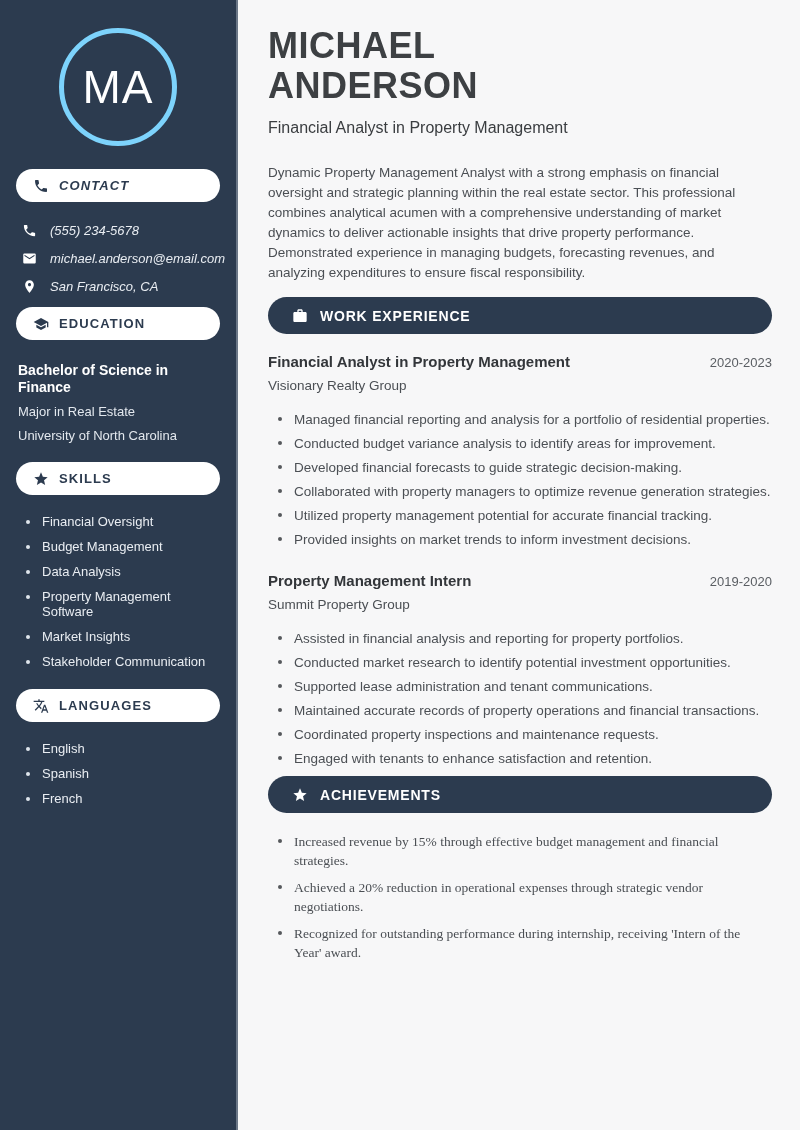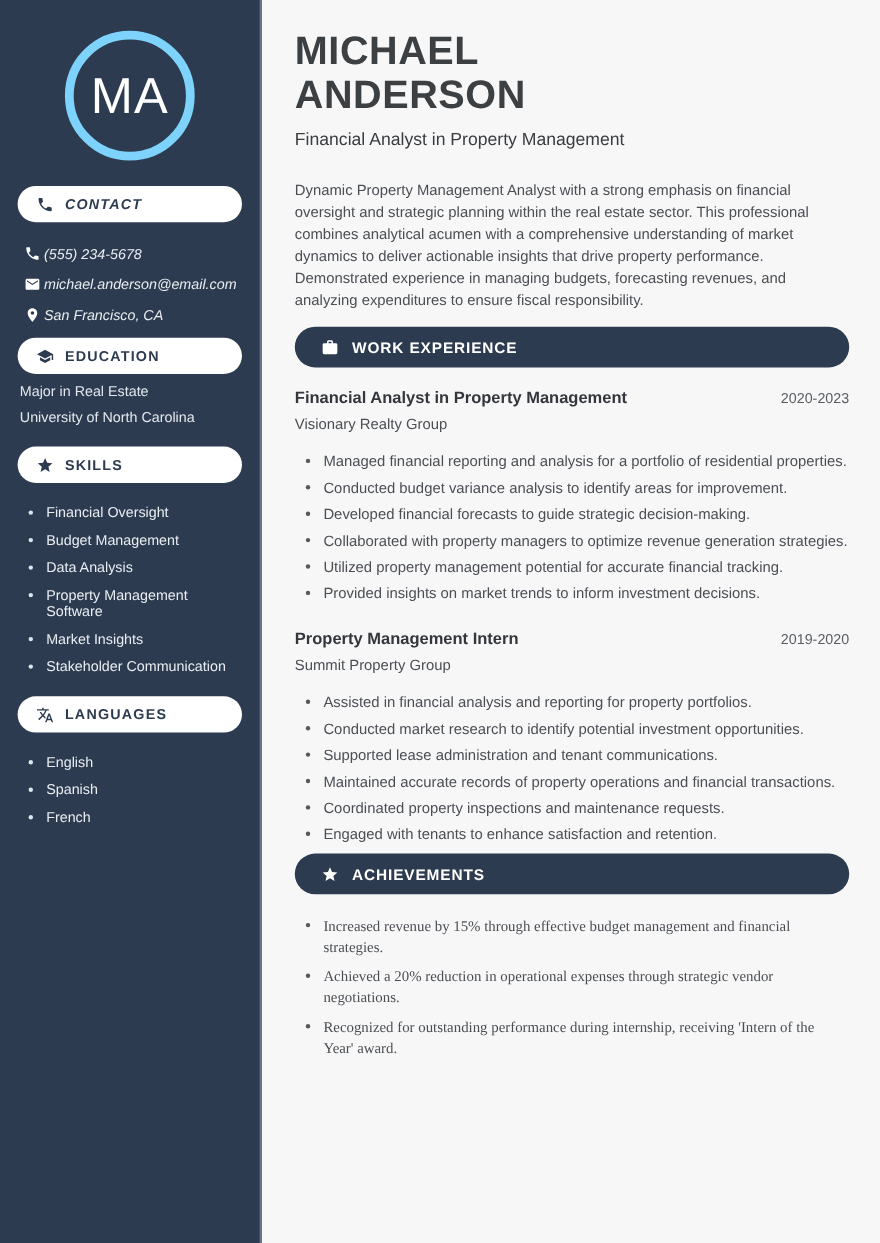--- a/index.html
+++ b/index.html
@@ -8,32 +8,32 @@
   .page { display: flex; width: 800px; height: 1130px; background: #f7f7f8; }
 
   
   .sidebar {
     width: 238px; min-width: 238px; height: 100%;
     background: #2c3b4f; color: #e9edf2;
     padding: 28px 16px 0 16px;
     border-right: 2px solid #6b7787;
   }
   .avatar {
-    width: 118px; height: 118px; border: 8px solid #7dd3fc; border-radius: 50%;
+    width: 118px; height: 118px; border: 5px solid #7dd3fc; border-radius: 50%;
     margin: 0 auto 23px auto; display: flex; align-items: center; justify-content: center;
   }
   .avatar span { color: #ffffff; font-size: 46px; letter-spacing: 1px; }
   .side-pill {
     background: #ffffff; color: #2c3b4f; border-radius: 17px; height: 33px;
     display: flex; align-items: center; gap: 10px; padding: 0 12px 0 17px;
     font-weight: bold; font-size: 13px; letter-spacing: 1.1px;
   }
   .side-pill svg { width: 16px; height: 16px; fill: #2c3b4f; flex-shrink: 0; }
   .contact-rows { margin-top: 21px; padding-left: 6px; }
-  .contact-row { display: flex; align-items: center; gap: 3px; margin-bottom: 13px; font-size: 13px; line-height: 15px; color: #e9edf2; }
+  .contact-row { display: flex; align-items: center; gap: 13px; margin-bottom: 13px; font-size: 13px; line-height: 15px; color: #e9edf2; }
   .contact-row svg { width: 15px; height: 15px; fill: #ffffff; flex-shrink: 0; }
   .sec-contact { margin-top: 0; font-style: italic; }
   .sec-education .side-pill { margin-top: 9px; }
   .edu-degree { font-weight: bold; font-size: 14px; color: #ffffff; margin: 22px 0 0 2px; line-height: 17px; }
   .edu-line { font-size: 13px; color: #e3e8ee; margin: 8px 0 0 2px; line-height: 16px; }
   .sec-skills .side-pill { margin-top: 18px; }
   .sec-languages .side-pill { margin-top: 20px; }
   .side-list { list-style: none; margin-top: 19px; padding-left: 10px; }
   .side-list li { position: relative; padding-left: 16px; font-size: 13px; line-height: 15px; margin-bottom: 10px; color: #e9edf2; }
   .side-list li::before { content: ''; position: absolute; left: 0; top: 6px; width: 4px; height: 4px; border-radius: 50%; background: #dfe5ec; }
@@ -103,20 +103,21 @@
       </div>
     </section>
 
     <section class="sec-education">
       <div class="side-pill">
         <svg viewBox="0 0 24 24">
             <path d="M12 3L1 9l11 6 9-4.91V17h2V9L12 3zM5 13.18v4L12 21l7-3.82v-4L12 17l-7-3.82z"></path>
           </svg>
         <span>EDUCATION</span>
       </div>
+      <div class="edu-degree">Bachelor of Science in Finance</div>
       <div class="edu-line">Major in Real Estate</div>
       <div class="edu-line">University of North Carolina</div>
     </section>
 
     <section class="sec-skills">
       <div class="side-pill">
         <svg viewBox="0 0 24 24">
             <path d="M12 17.27L18.18 21l-1.64-7.03L22 9.24l-7.19-.61L12 2 9.19 8.63 2 9.24l5.46 4.73L5.82 21z"></path>
           </svg>
         <span>SKILLS</span>

